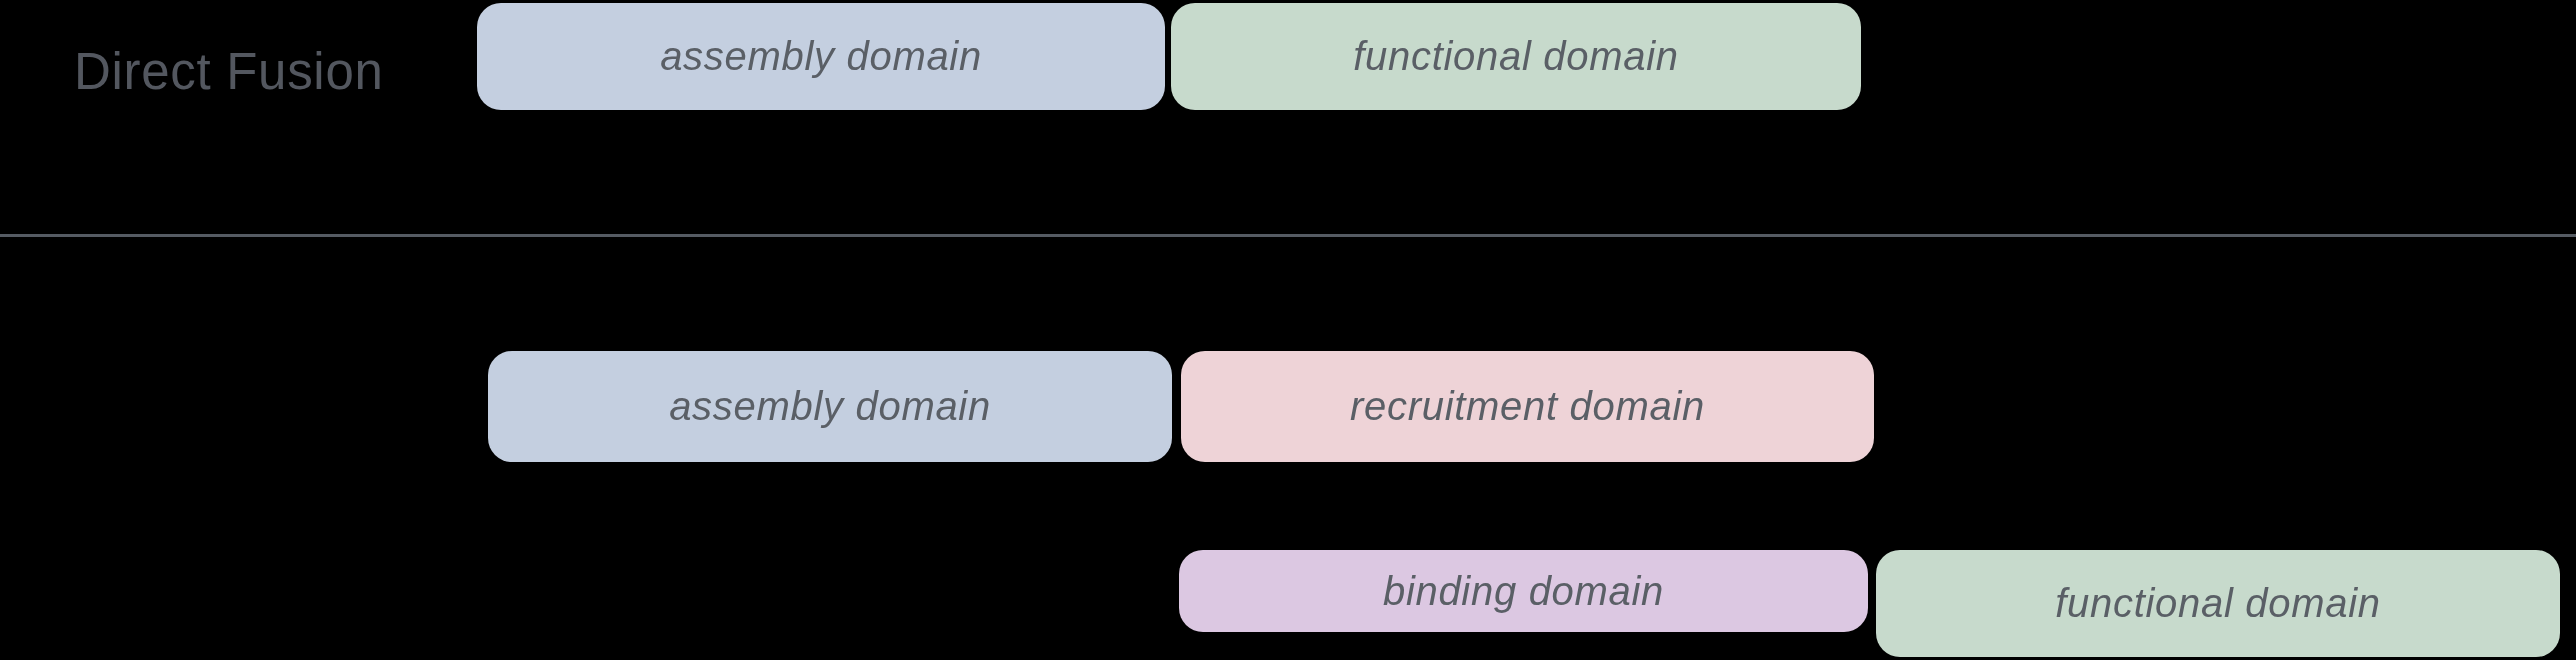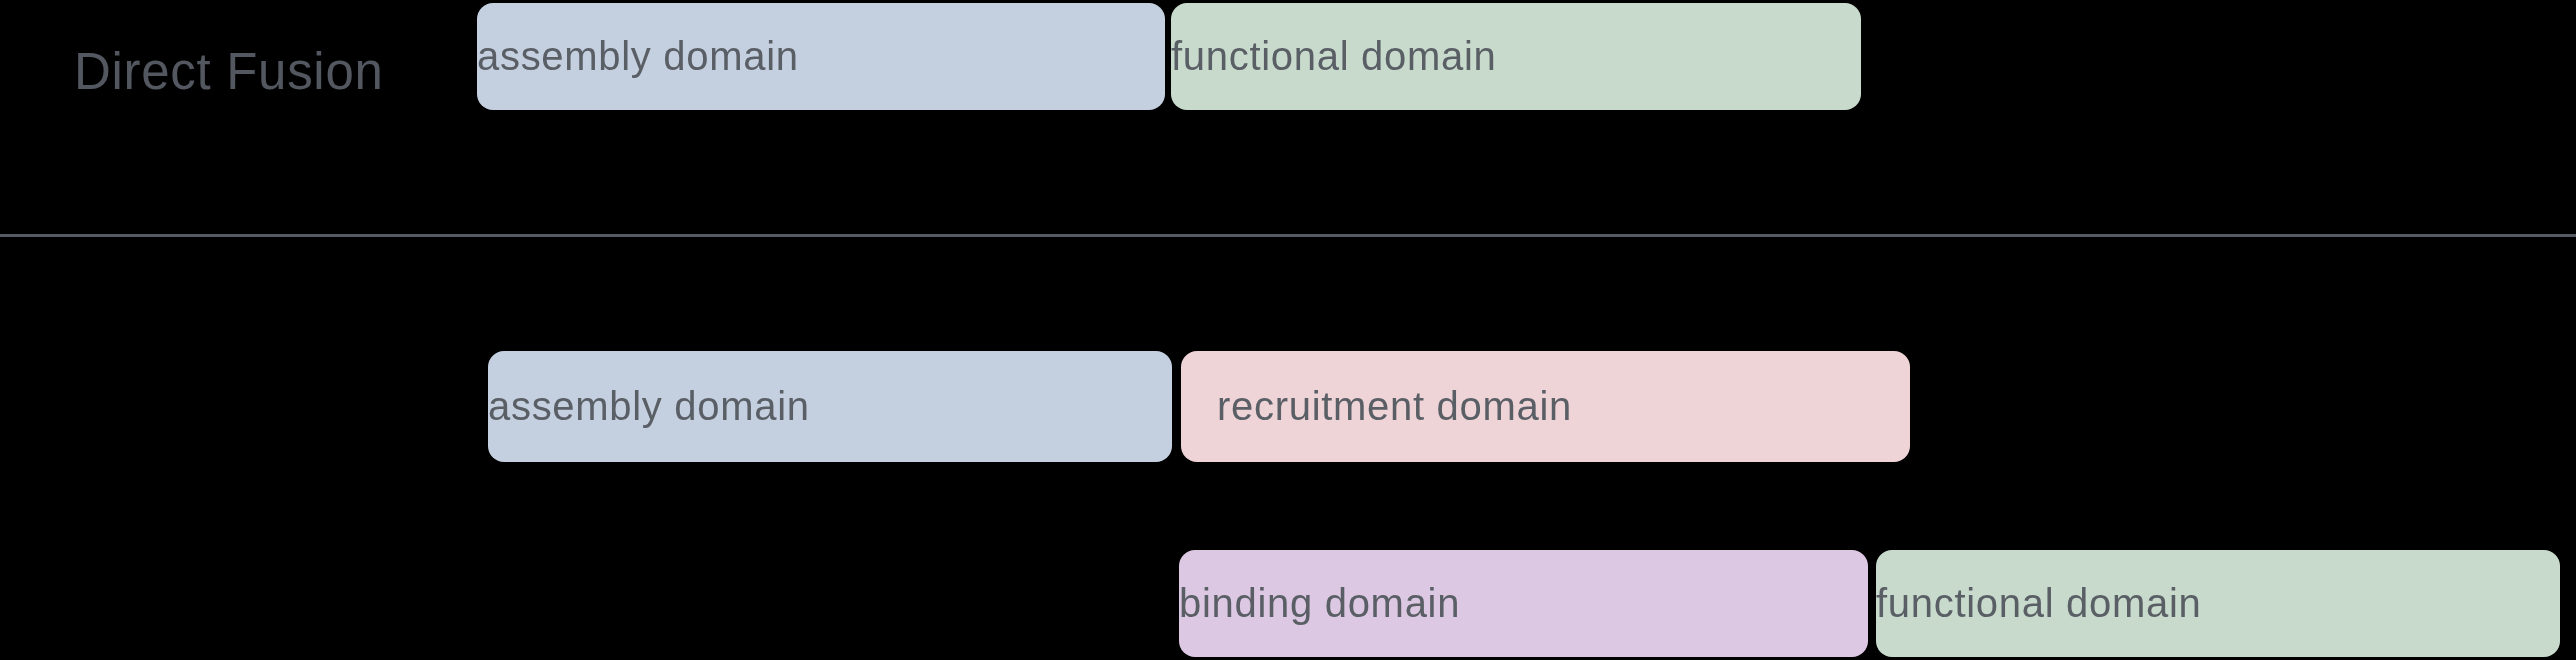--- a/index.html
+++ b/index.html
@@ -23,23 +23,25 @@
     font-size: 51px;
     font-weight: 400;
     letter-spacing: 0.7px;
     white-space: nowrap;
   }
   .label-direct  { left: 74px; top: 18px;   height: 107px; }
   .label-modular { left: 43px;  top: 351px; height: 111px; }
 
   .box {
     position: absolute;
-    border-radius: 16px;
+    border-radius: 24px;
     display: flex;
     align-items: center;
+    justify-content: center;
+    font-style: italic;
   }
   .box-text {
     color: #5a5f66;
     font-size: 40px;
     font-weight: 400;
     letter-spacing: 0.7px;
     white-space: nowrap;
   }
   
   .b1-assembly   { left: 477px;  top: 2.7px;   width: 688px; height: 107px; }
@@ -49,21 +51,21 @@
     position: absolute;
     left: 0;
     top: 234px;
     width: 2576px;
     height: 3.4px;
   }
   
   .b2-assembly    { left: 488px;  top: 351px; width: 684px; height: 111px; }
   .b2-recruitment { left: 1181px; top: 351px; width: 693px; height: 111px; }
   
-  .b3-binding    { left: 1179px; top: 550px; width: 689px; height: 107px; }
+  .b3-binding    { left: 1179px; top: 550px; width: 689px; height: 82px; }
   .b3-functional { left: 1876px; top: 550px; width: 684px; height: 107px; }
 </style>
 </head>
 <body>
 
 <div class="canvas">
 
   <div class="row-label label-direct">Direct Fusion</div>
 
   <div class="box b1-assembly" style="background-color: rgb(196, 207, 224);">
@@ -74,21 +76,21 @@
     <span class="box-text">functional domain</span>
   </div>
 
   <div class="divider" style="background-color: rgb(85, 91, 99);"></div>
 
 
   <div class="box b2-assembly" style="background-color: rgb(196, 207, 224);">
     <span class="box-text">assembly domain</span>
   </div>
 
-  <div class="box b2-recruitment" style="background-color: rgb(238, 211, 215); padding-left: 36px;">
+  <div class="box b2-recruitment" style="background-color: rgb(238, 211, 215);">
     <span class="box-text">recruitment domain</span>
   </div>
 
   <div class="box b3-binding" style="background-color: rgb(220, 200, 226);">
     <span class="box-text">binding domain</span>
   </div>
 
   <div class="box b3-functional" style="background-color: rgb(199, 218, 204);">
     <span class="box-text">functional domain</span>
   </div>

